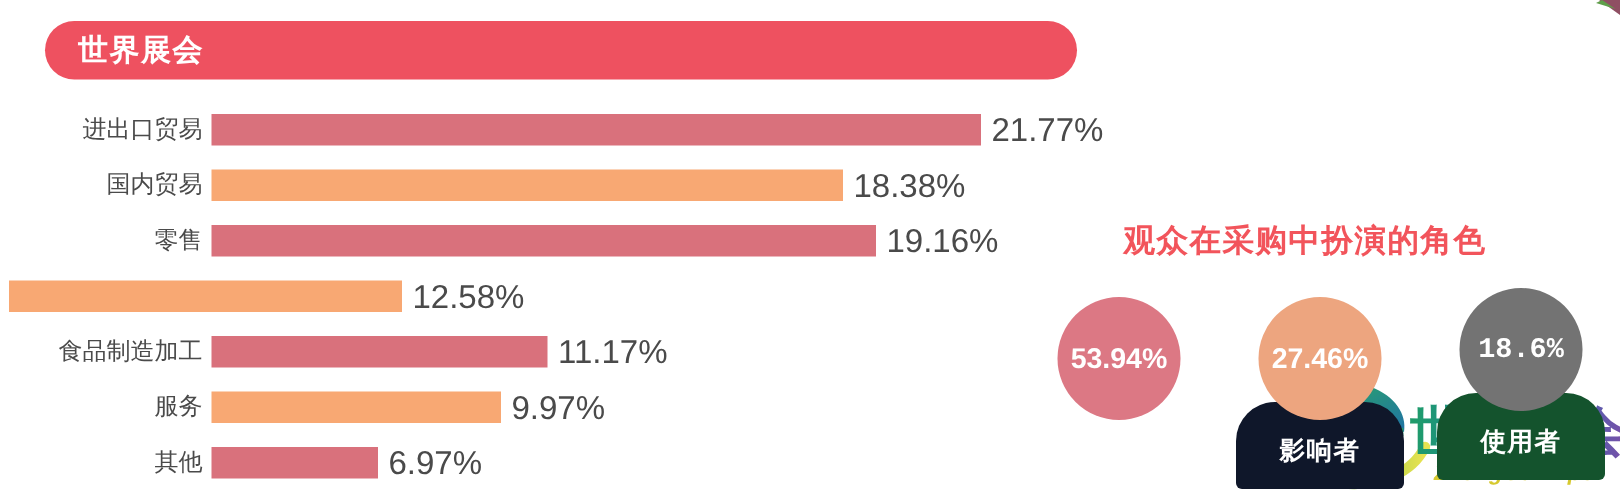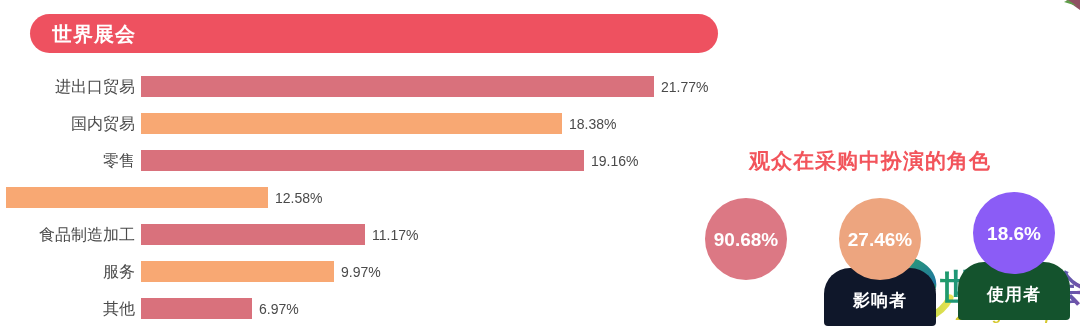--- a/index.html
+++ b/index.html
@@ -58,21 +58,21 @@
     margin-left:6px;
     display:flex;
     align-items:center;
     flex:1;
   }
   .bar-fill{
     height:21px;
     border-radius:0;
   }
   .bar-value{
-    font-size:14px;
+    font-size:22px;
     color:#4a4a4a;
     margin-left:7px;
     line-height:1;
     white-space:nowrap;
   }
 
   
   .right-panel{
     position:absolute;left:660px;top:130px;width:420px;height:203px;
   }
@@ -190,35 +190,35 @@
       </div>
     </div>
 
   </div>
 
   <div class="right-panel">
     <div class="right-title" style="color: rgb(242, 84, 91);">观众在采购中扮演的角色</div>
 
     <div class="person" style="left:30px;top:68px;">
       <div class="head" style="background: rgb(220, 120, 132);">
-        <span>90.68%</span>
+        <span>53.94%</span>
       </div>
     </div>
 
     <div class="person" style="left:164px;top:68px;">
       <div class="head" style="background: rgb(237, 165, 127);">
         <span>27.46%</span>
       </div>
       <div class="body" style="background: #0f172a;">
         <span>影响者</span>
       </div>
     </div>
 
     <div class="person" style="left:298px;top:62px;">
-      <div class="head" style="background: #8b5cf6;">
+      <div class="head" style="background: #737373; font-family: Liberation Mono, monospace;">
         <span>18.6%</span>
       </div>
       <div class="body" style="background: #14532d; align-items: flex-end;">
         <span>使用者</span>
       </div>
     </div>
   </div>
 
   <div class="logo">
     <svg width="242" height="95" viewBox="0 0 242 95">

